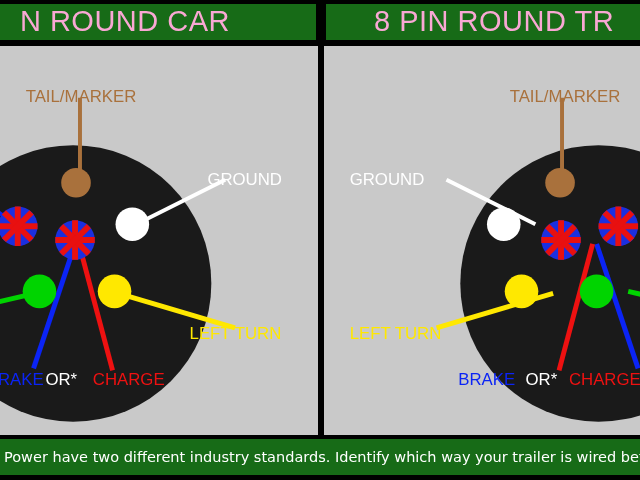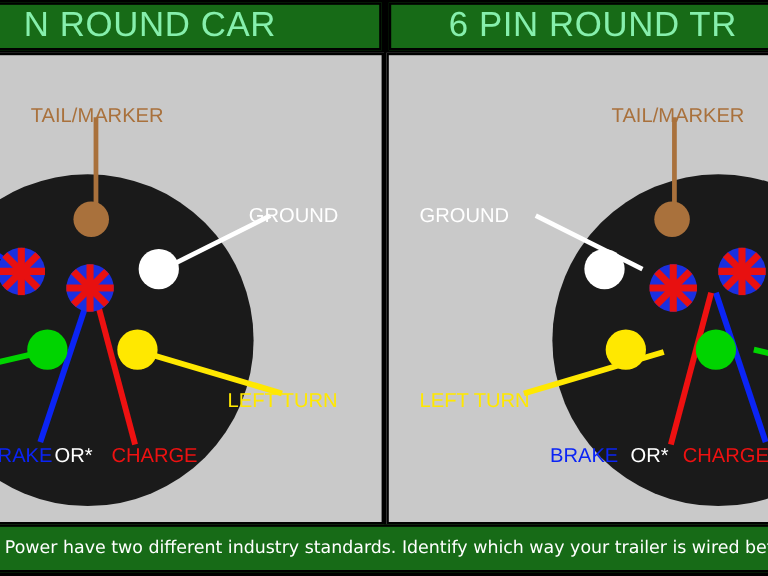--- a/index.html
+++ b/index.html
@@ -15,21 +15,21 @@
     position:absolute;top:2px;height:40px;
     background:#176b17;
     border:2px solid #000;
     box-sizing:border-box;
     overflow:hidden;
   }
   .hdr.left{left:-4px;width:322px;}
   .hdr.right{left:324px;width:322px;}
   .hdr-txt{
     position:absolute;top:50%;transform:translateY(-52%);
-    color:#86efac;
+    color:#f9a8d4;
     font-size:29px;
     font-weight:400;
     letter-spacing:.5px;
     white-space:nowrap;
   }
   .hdr.left .hdr-txt{right:86px;}
   .hdr.right .hdr-txt{left:48px;}
 
   
   .panel{
@@ -62,21 +62,21 @@
 </style>
 </head>
 <body>
 
 <div class="stage">
 
   <div class="hdr left">
     <div class="hdr-txt">N ROUND CAR</div>
   </div>
   <div class="hdr right">
-    <div class="hdr-txt">6 PIN ROUND TR</div>
+    <div class="hdr-txt">8 PIN ROUND TR</div>
   </div>
 
   <div class="panel left">
     <svg class="svgwrap" viewBox="0 0 324 393">
       <defs>
         <clipPath id="lclip">
             <rect x="0" y="0" width="324" height="393"></rect>
           </clipPath>
       </defs>
       <g clip-path="url(#lclip)">

